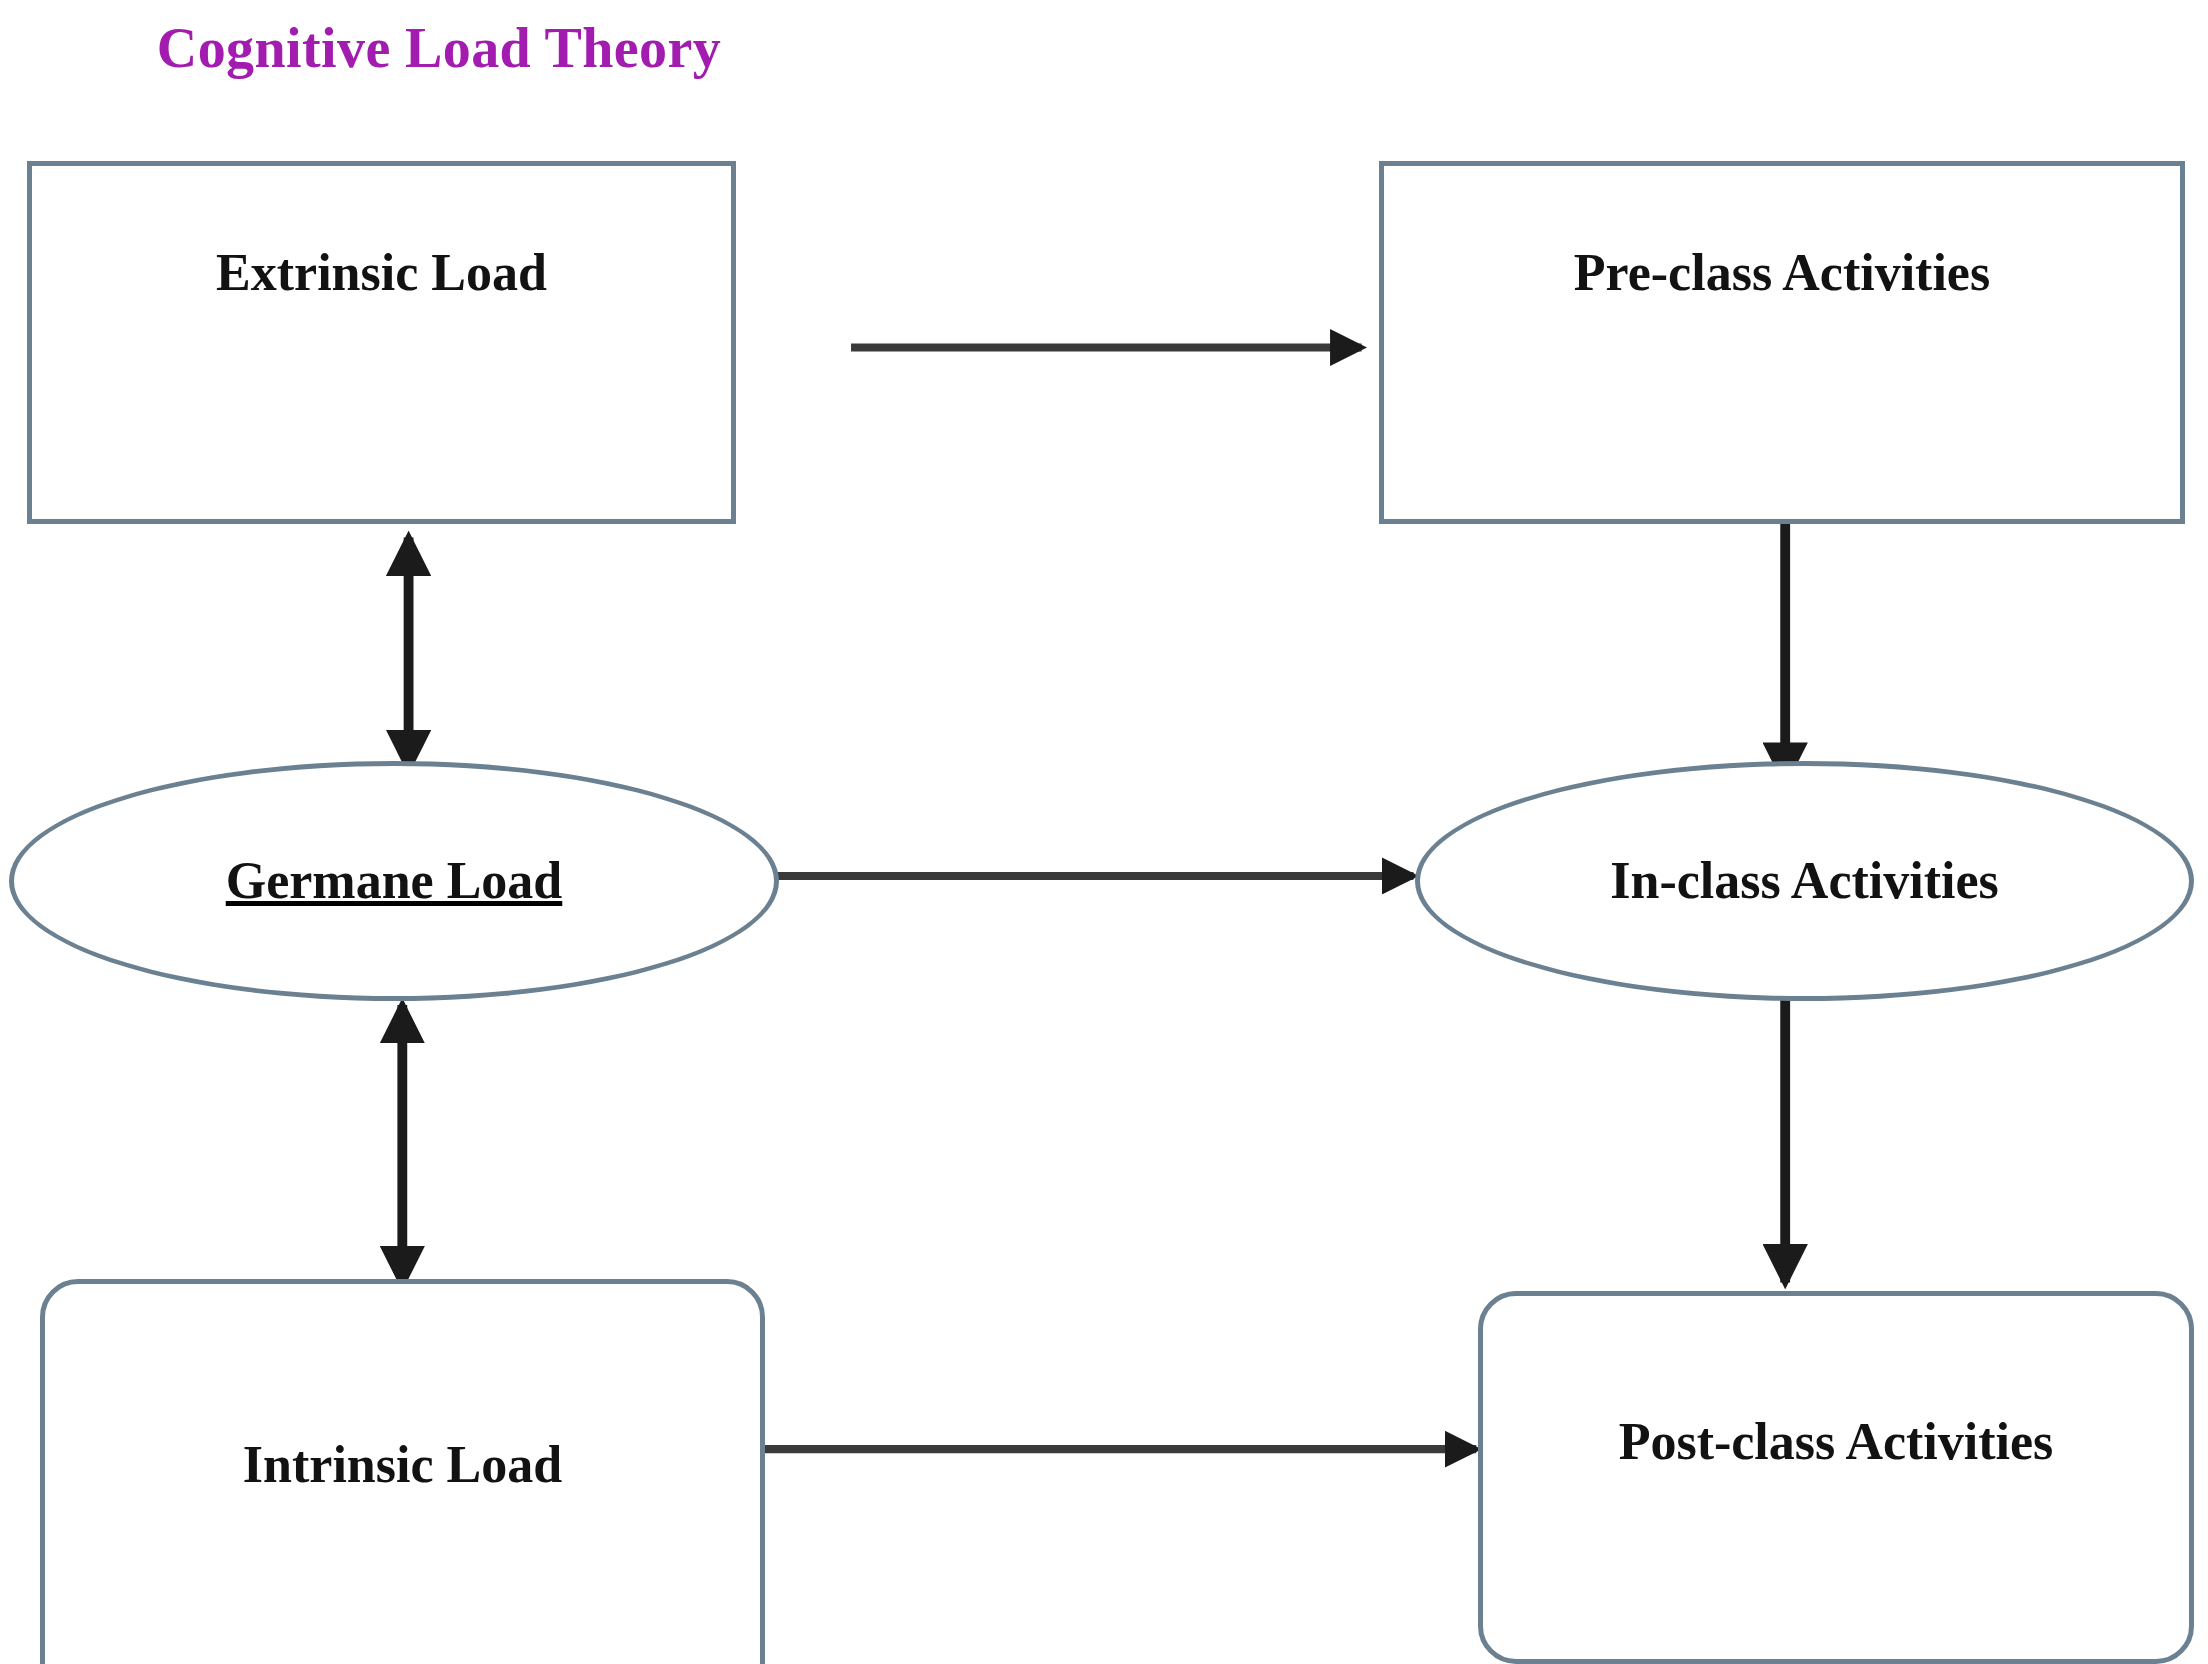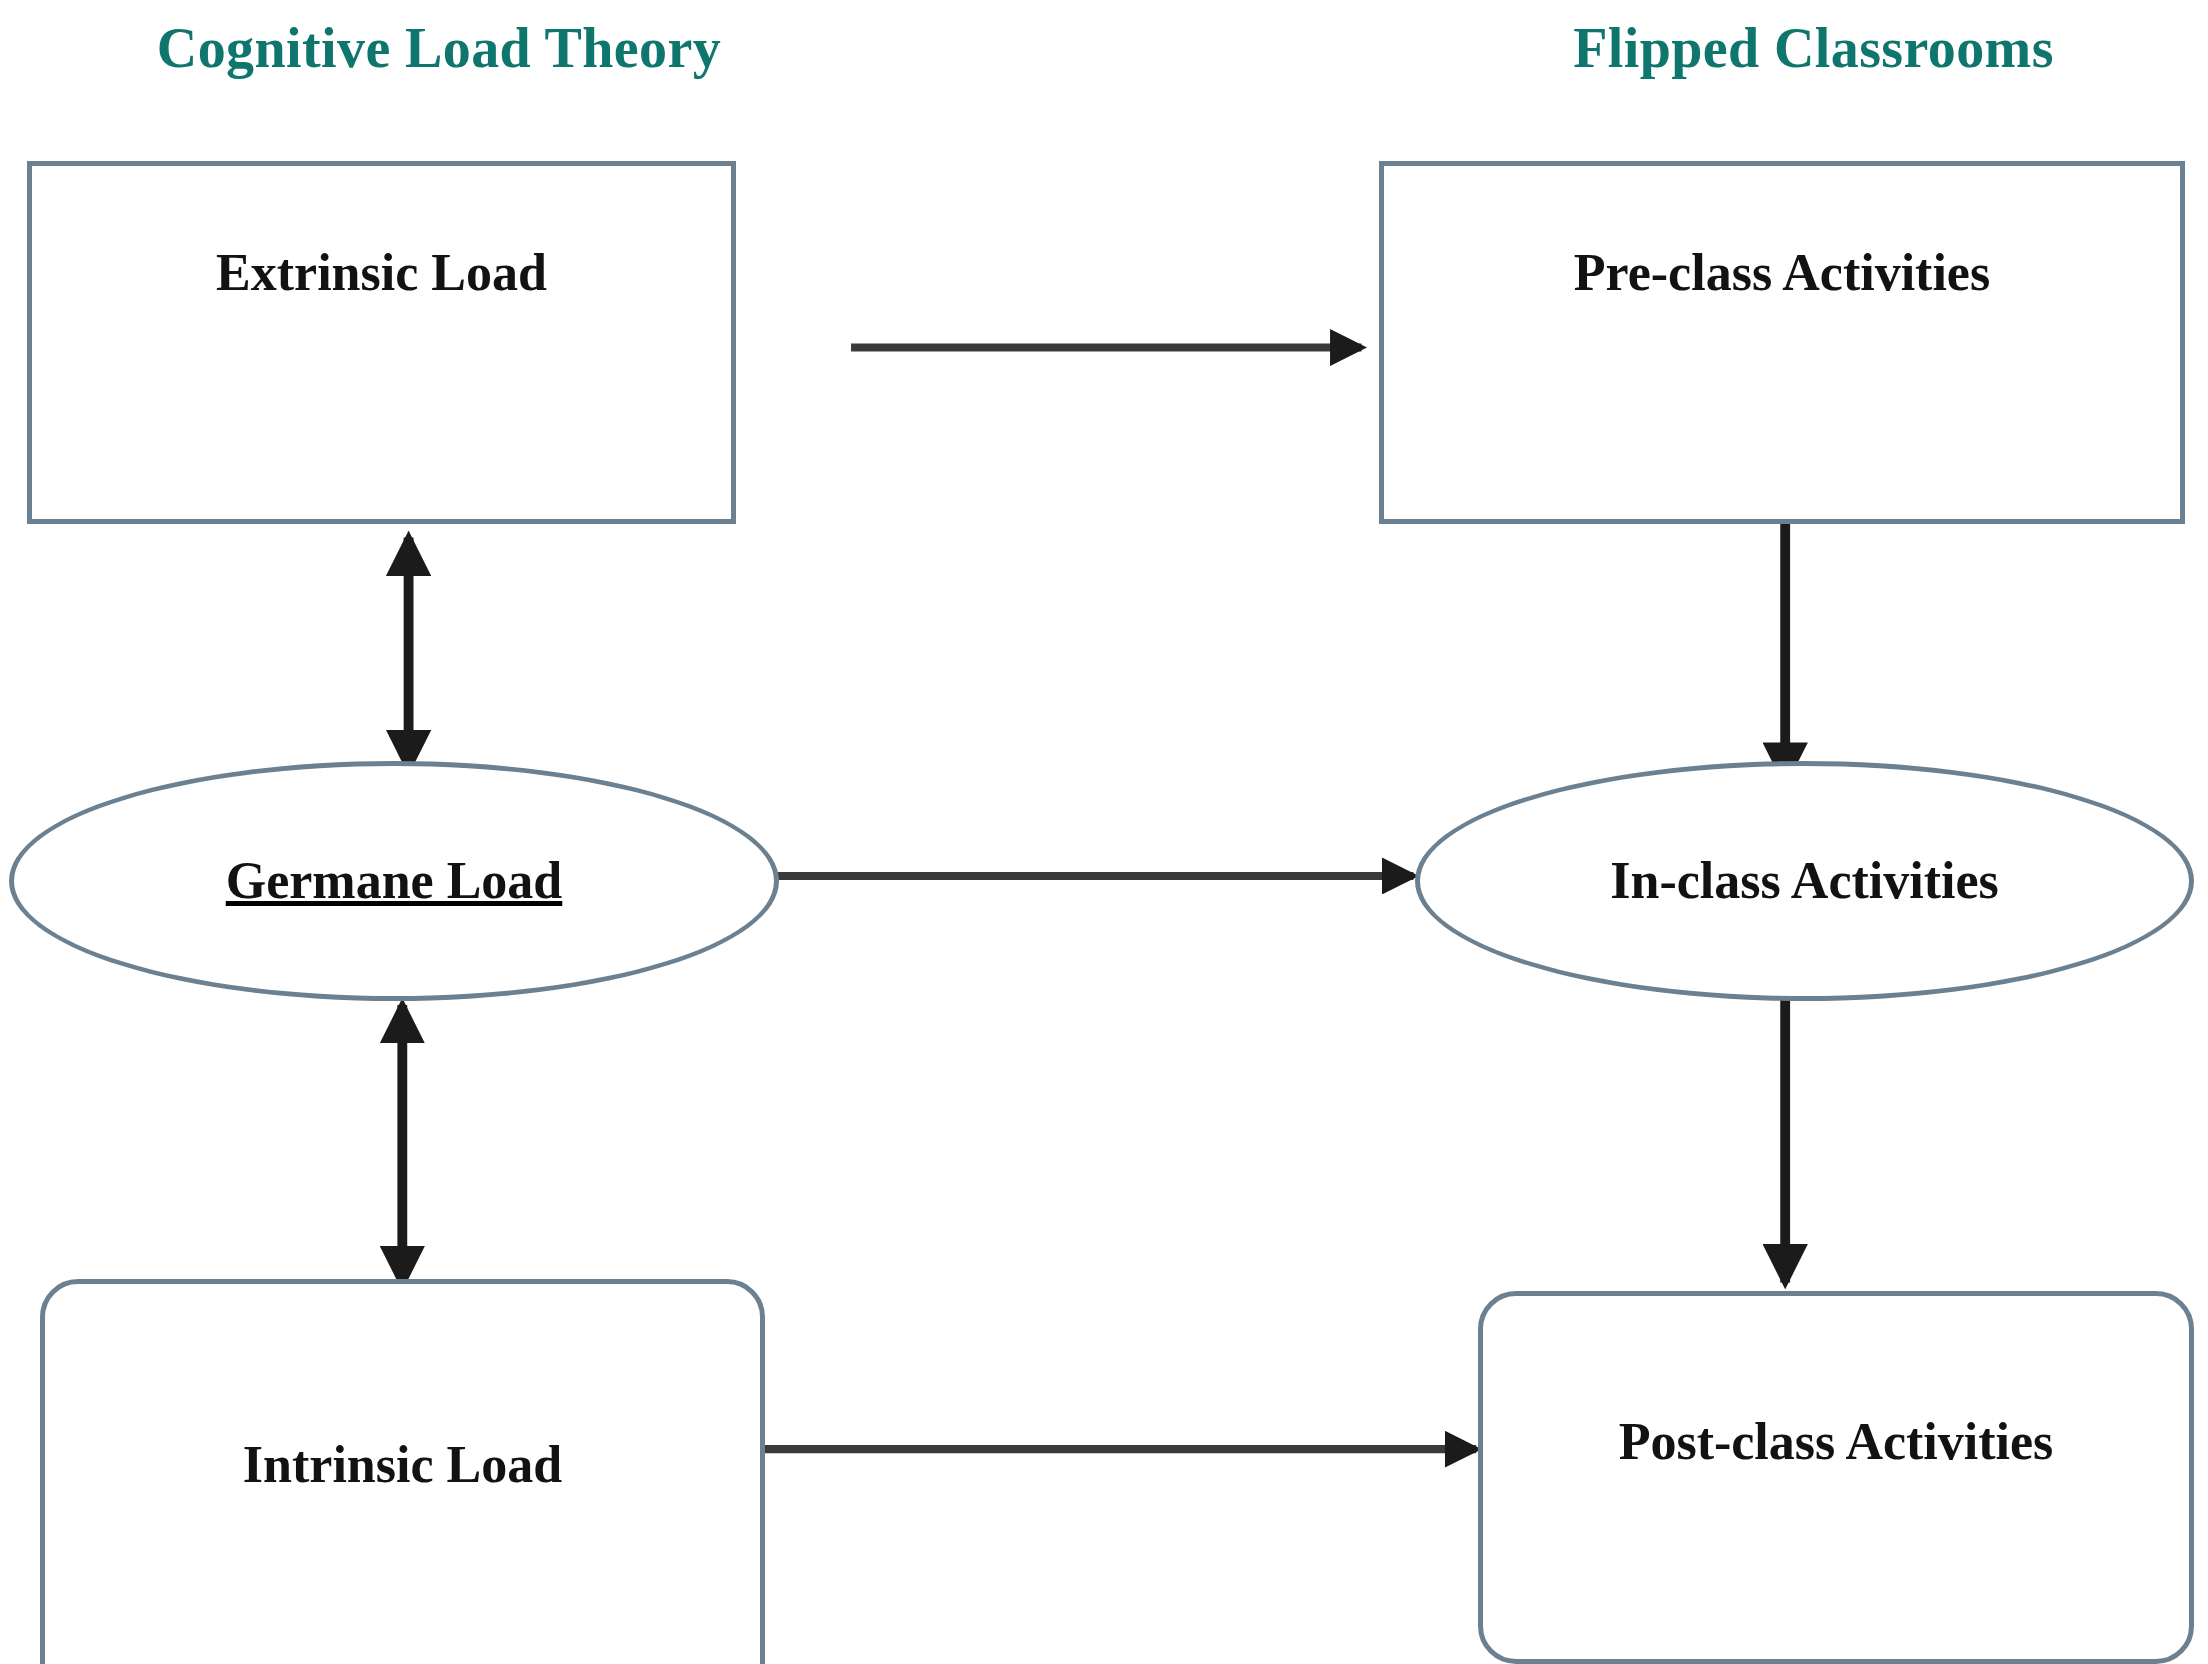--- a/index.html
+++ b/index.html
@@ -16,21 +16,21 @@
     font-family: "Liberation Serif", "DejaVu Serif", serif;
   }
 
   
   .col-header {
     position: absolute;
     font-family: "Liberation Serif", "DejaVu Serif", serif;
     font-weight: bold;
     font-size: 56px;
     letter-spacing: 0.4px;
-    color: #0f766e;
+    color: #a21caf;
     white-space: nowrap;
     text-align: center;
   }
   #header-left  { left: 54px;  top: 16px;  width: 770px; }
   #header-right { left: 1451px; top: 16px; width: 725px; }
 
   
   .node {
     position: absolute;
     box-sizing: border-box;
@@ -107,21 +107,20 @@
     fill: none;
   }
 </style>
 </head>
 <body>
 
 <div id="canvas">
 
   <div class="col-header" id="header-left">Cognitive Load Theory</div>
 
-  <div class="col-header" id="header-right">Flipped Classrooms</div>
 
   <svg id="connectors" viewBox="0 0 2466 1859" xmlns="http://www.w3.org/2000/svg">
     <defs>
       <marker id="arrow-end" viewBox="0 0 10 10" refX="8.5" refY="5" markerWidth="4.6" markerHeight="4.6" orient="auto-start-reverse">
         <path d="M 0 0 L 10 5 L 0 10 z" fill="#1b1b1b"></path>
       </marker>
       <marker id="arrow-start" viewBox="0 0 10 10" refX="8.5" refY="5" markerWidth="4.6" markerHeight="4.6" orient="auto-start-reverse">
         <path d="M 0 0 L 10 5 L 0 10 z" fill="#1b1b1b"></path>
       </marker>
     </defs>

